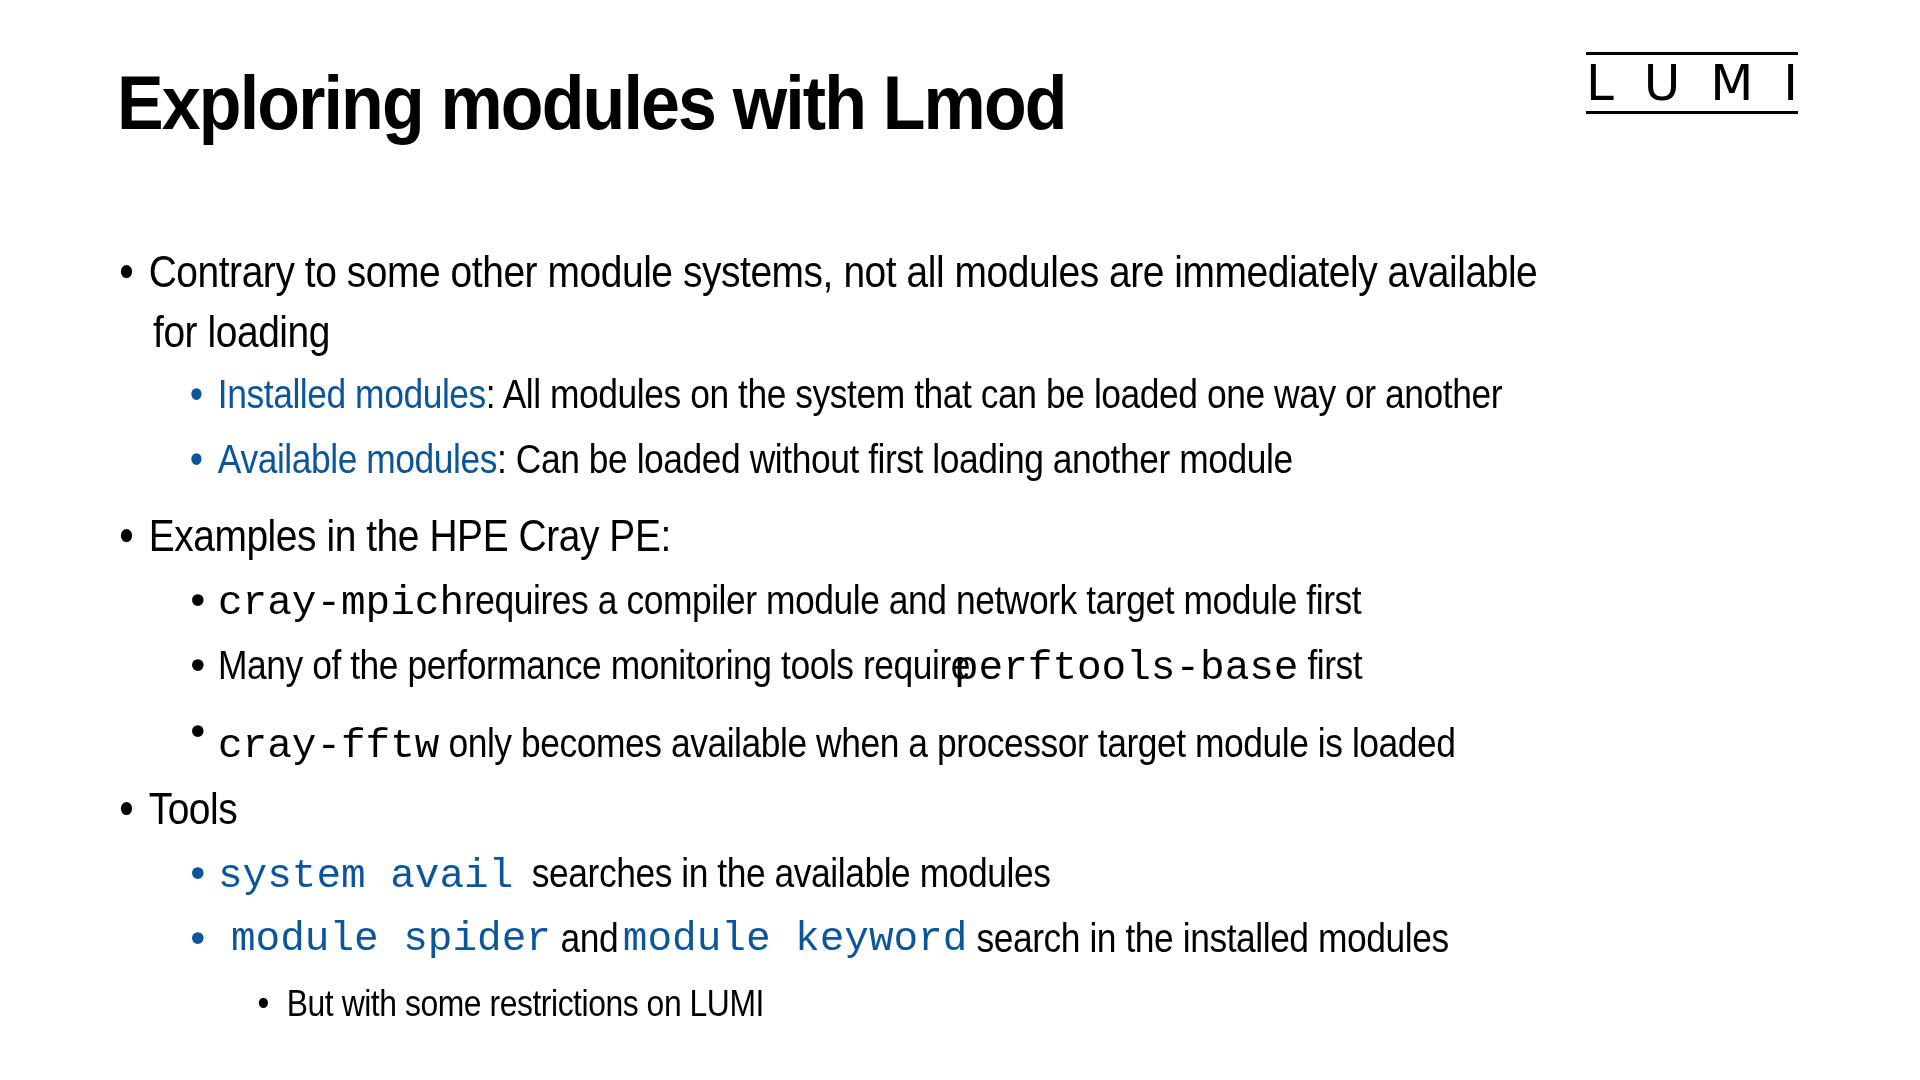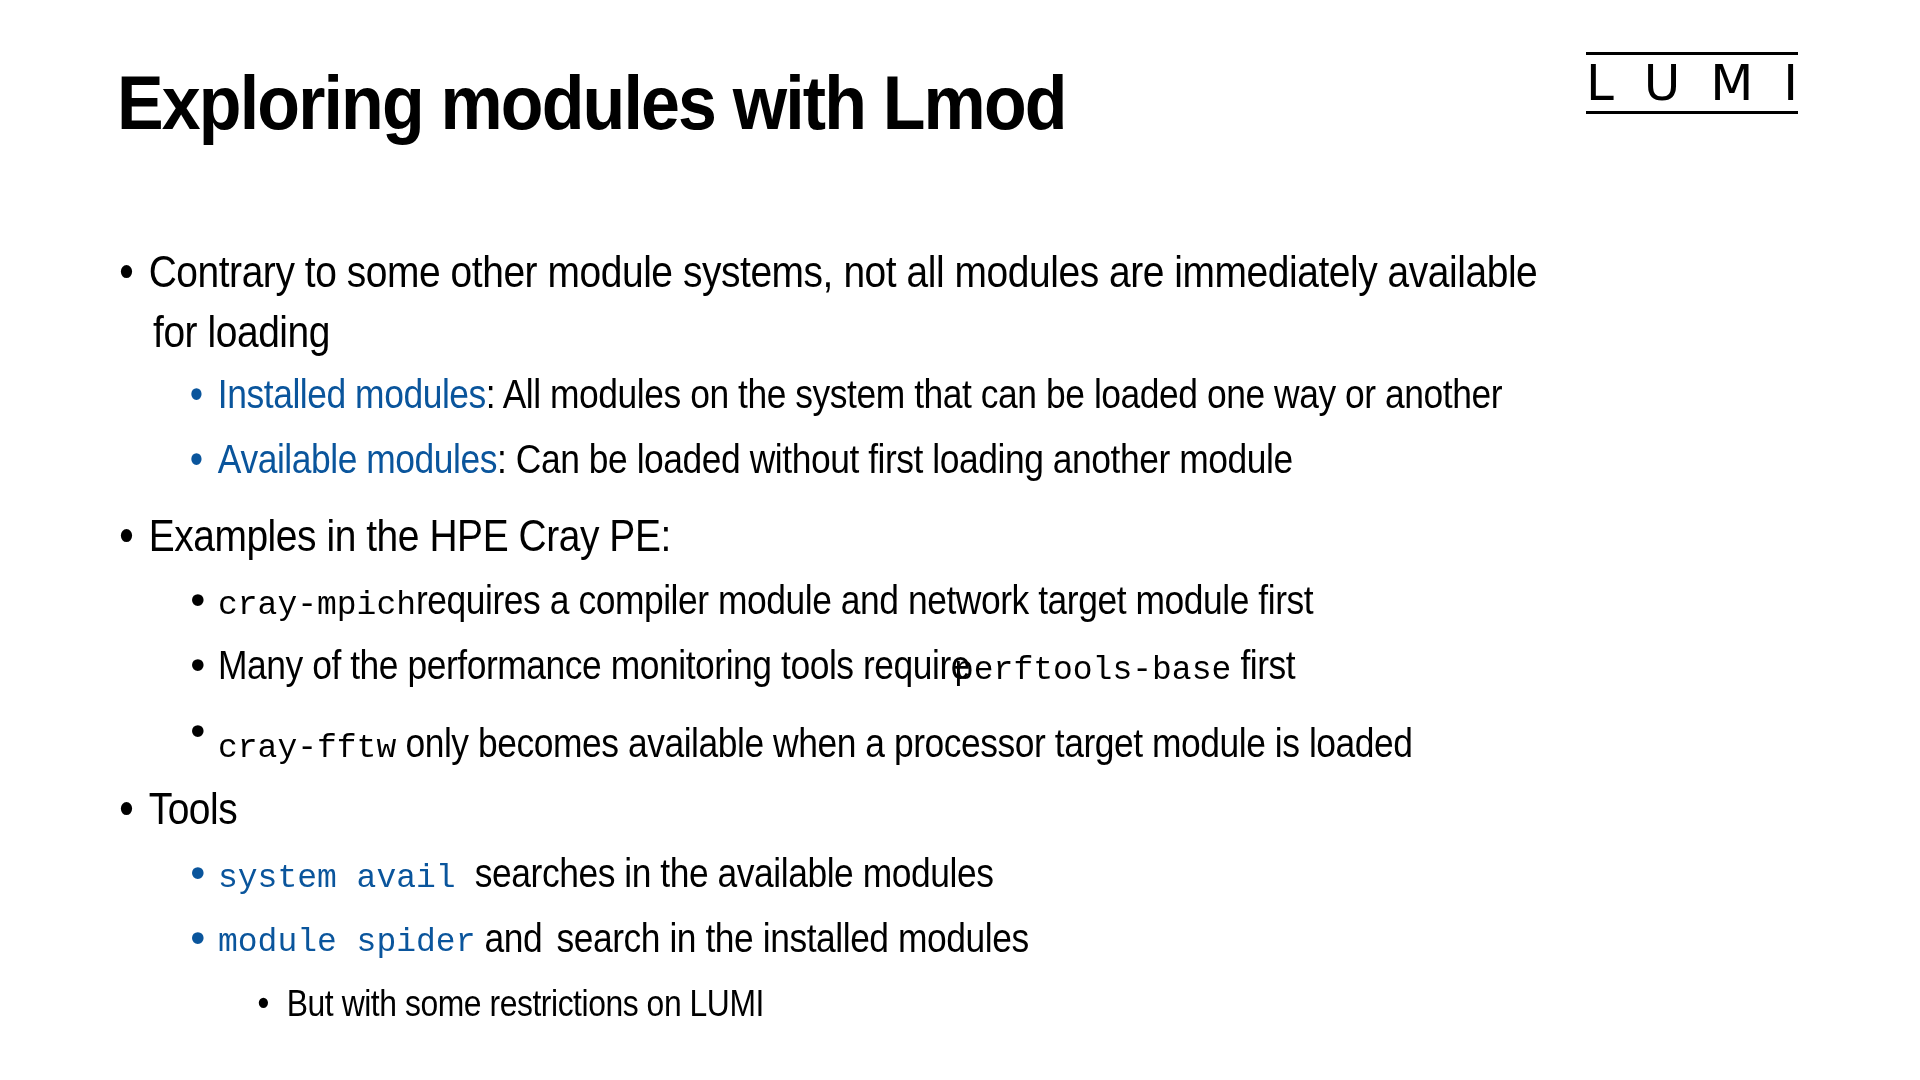--- a/index.html
+++ b/index.html
@@ -79,21 +79,21 @@
   }
   .l1 { font-size: 44px; }
   .l2 { font-size: 40px; }
   .l3 { font-size: 36px; }
   .txt {
     font-family: "Liberation Sans", "DejaVu Sans", sans-serif;
     letter-spacing: -0.5px;
   }
   .code {
     font-family: "Liberation Mono", "DejaVu Sans Mono", monospace;
-    font-size: 33px;
+    font-size: 41px;
     letter-spacing: 0px;
   }
   .blue { color: #0a559c; }
   .black { color: #000000; }
 </style>
 </head>
 <body>
 
 <div class="slide">
 
@@ -159,23 +159,24 @@
       <span class="txt black" style="position:absolute; left:38px; top:0;">Tools</span>
     </div>
 
     <div class="line l2" style="left:186px; top:851px;">
       <span class="bullet blue" style="left:0; top:0;">•</span>
       <span style="position:absolute; left:32px; top:0;"><span class="code blue">system avail</span><span class="txt black" style="display:inline-block; white-space:pre; transform-origin:left bottom; transform:scaleX(0.885);">  searches in the available modules</span></span>
     </div>
 
     <div class="line l2" style="left:186px; top:916px;">
       <span class="bullet blue" style="left:0; top:0;">•</span>
-      <span style="position:absolute; left:32px; top:0; display:flex; align-items:flex-end;">
+      <span style="position:absolute; left:45px; top:0; display:flex; align-items:flex-start;">
           <span class="code blue">module spider</span>
           <span class="txt black" style="display:inline-block; width:72px; white-space:pre; transform-origin:left bottom; transform:scaleX(0.885);"> and </span>
+          <span class="code blue">module keyword</span>
           <span class="txt black" style="display:inline-block; white-space:pre; transform-origin:left bottom; transform:scaleX(0.885);"> search in the installed modules</span>
         </span>
     </div>
 
     <div class="line l3" style="left:254px; top:983px; transform: scaleX(0.885);">
       <span class="bullet black" style="left:0; top:0;">•</span>
       <span class="txt black" style="position:absolute; left:37px; top:0;">But with some restrictions on LUMI</span>
     </div>
 
   </div>

